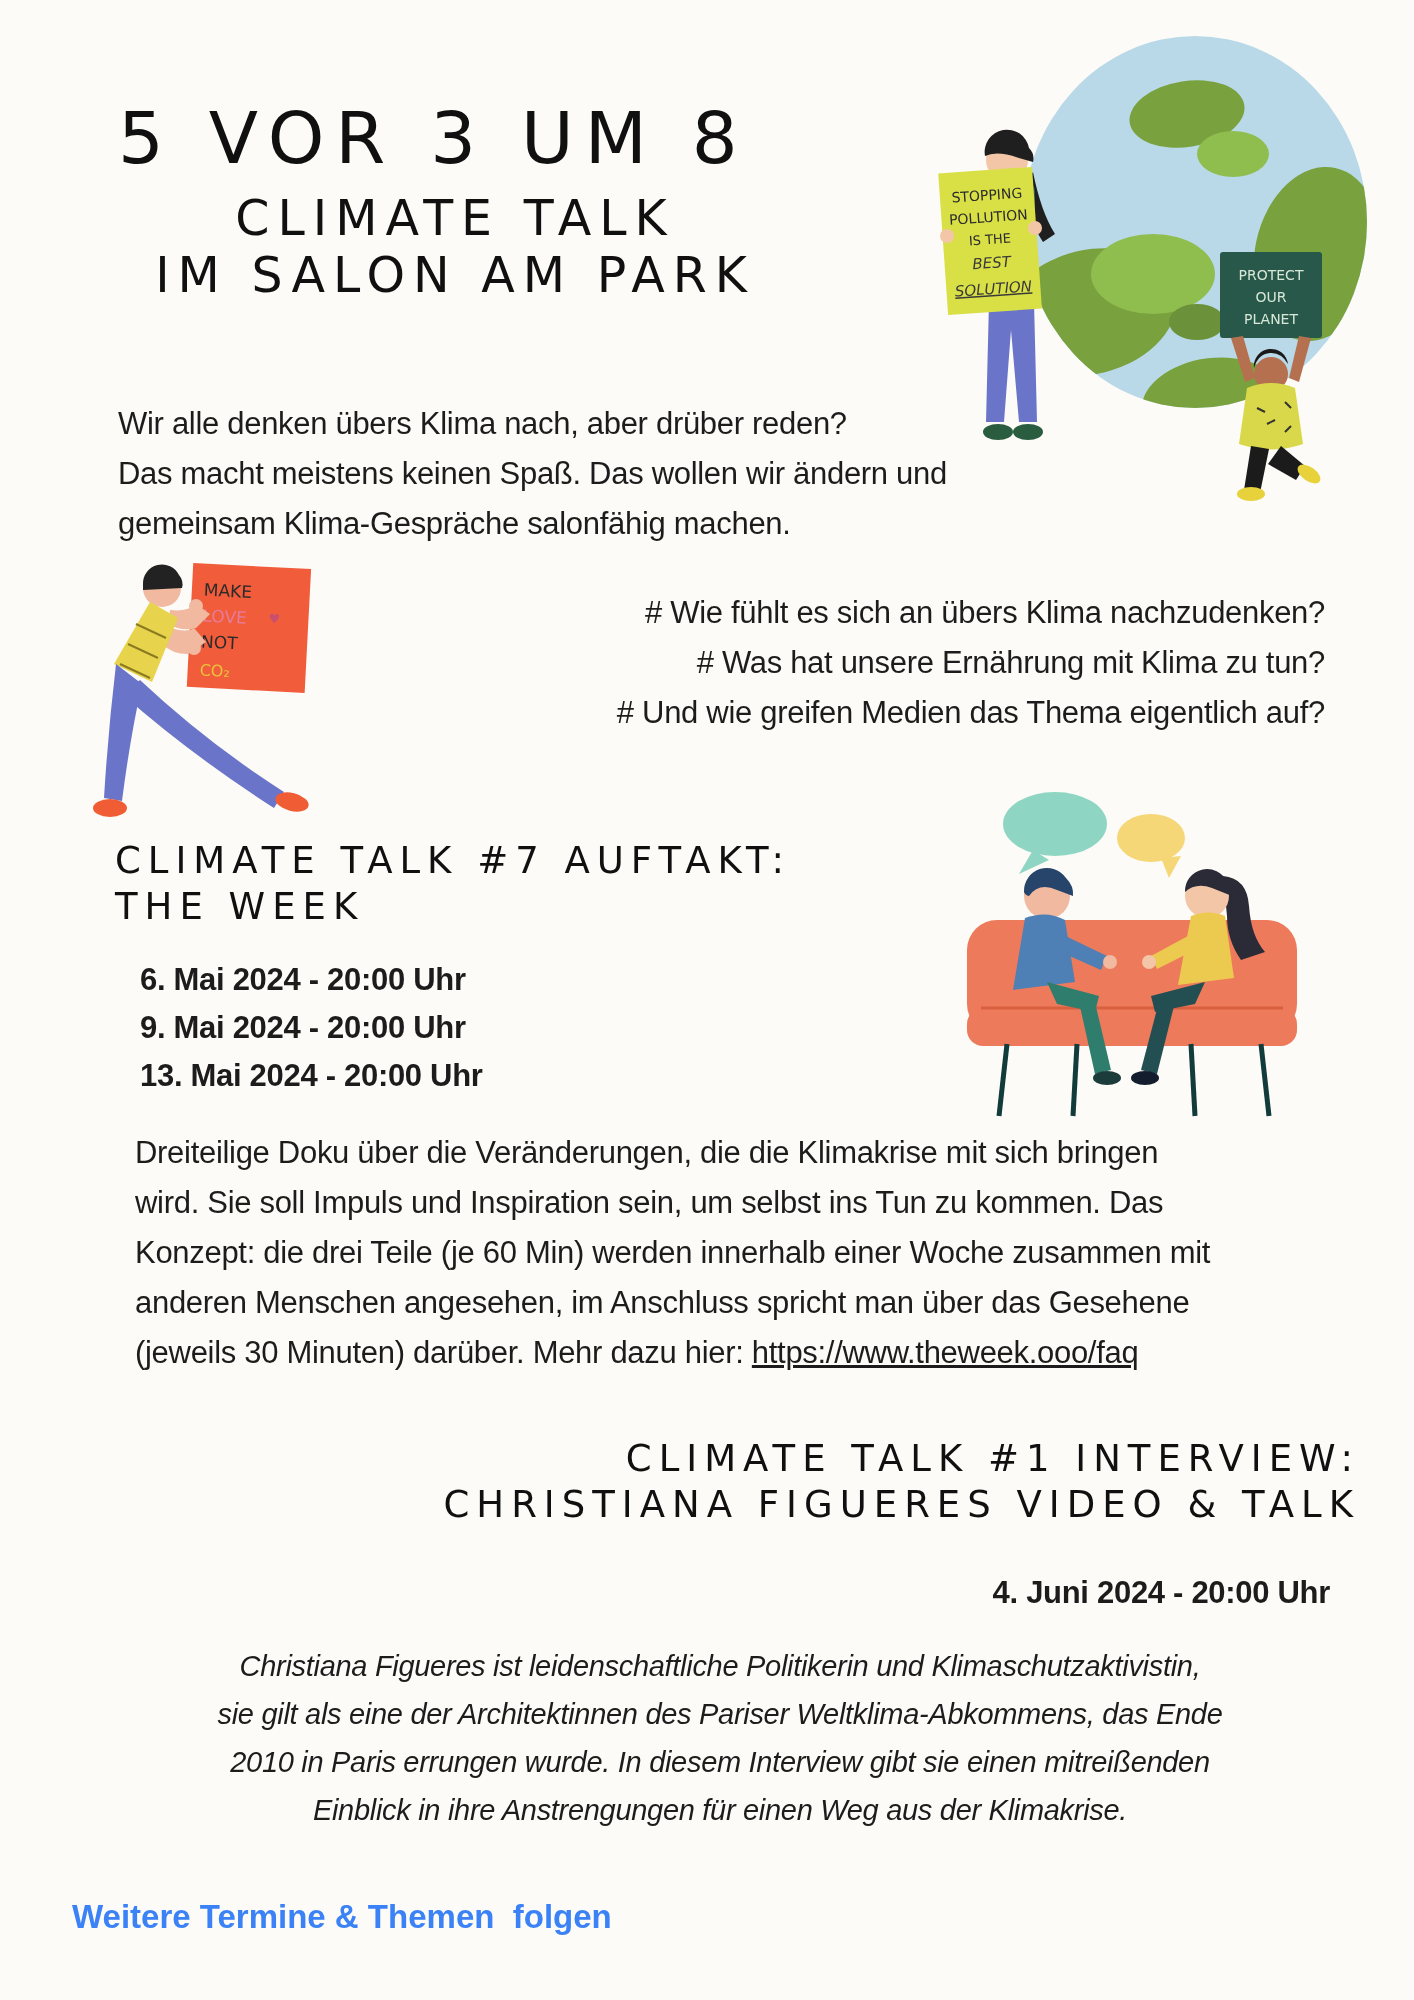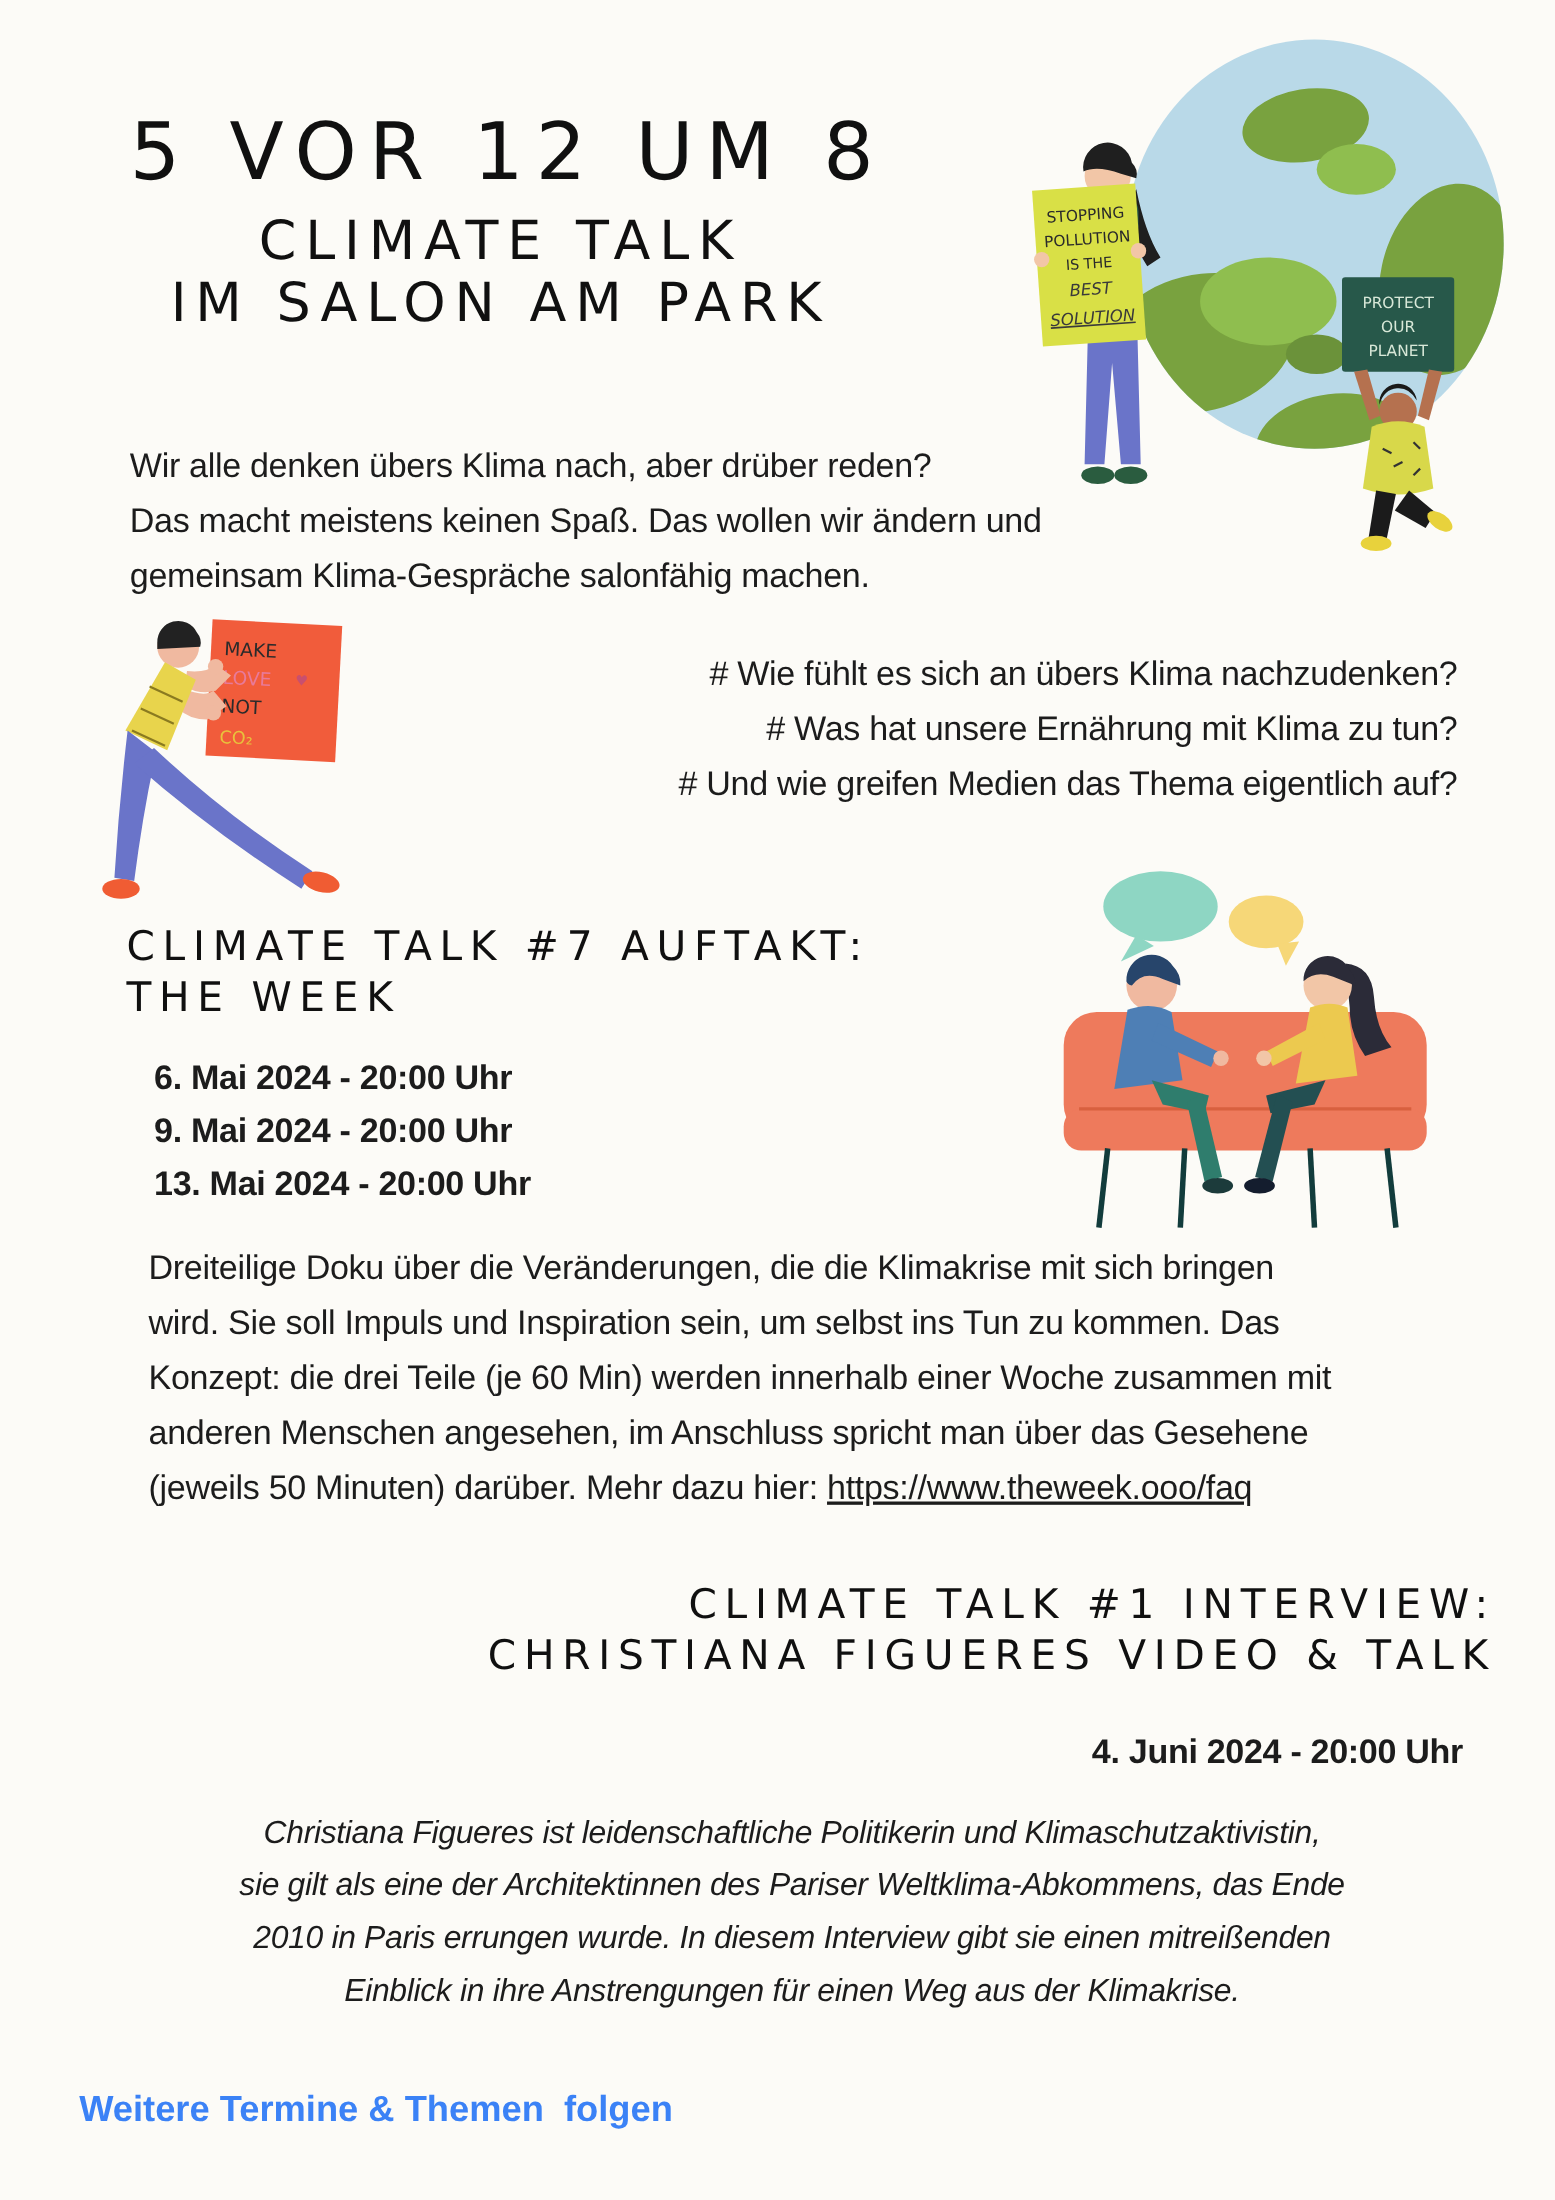--- a/index.html
+++ b/index.html
@@ -31,21 +31,21 @@
   .link{color:#1c1c1c;text-decoration:underline;cursor:pointer;}
   .footer-line{font-family:"Liberation Sans",sans-serif;font-weight:bold;font-size:33px;white-space:pre-wrap;color:#3b82f6;}
   svg{display:block;}
   svg text{font-family:"DejaVu Sans",sans-serif;}
 </style>
 </head>
 <body>
 
 <div class="page">
 
-  <div class="abs hand h-title" style="left:118px;top:96px;">5 VOR 12 UM 8</div>
+  <div class="abs hand h-title" style="left:118px;top:96px;">5 VOR 3 UM 8</div>
 
   <div class="abs" style="left:105px;top:190px;width:700px;">
     <div class="hand h-sub center">CLIMATE TALK</div>
     <div class="hand h-sub center">IM SALON AM PARK</div>
   </div>
 
   <svg class="abs" style="left:895px;top:22px;" width="505" height="480" viewBox="0 0 505 480">
     <defs>
       <clipPath id="globeClip">
           <ellipse cx="300" cy="200" rx="172" ry="186"></ellipse>
@@ -209,21 +209,21 @@
     <div class="body-line">6. Mai 2024 - 20:00 Uhr</div>
     <div class="body-line">9. Mai 2024 - 20:00 Uhr</div>
     <div class="body-line">13. Mai 2024 - 20:00 Uhr</div>
   </div>
 
   <div class="abs" style="left:115px;top:1128px;margin-left:20px;">
     <div class="body-line">Dreiteilige Doku über die Veränderungen, die die Klimakrise mit sich bringen</div>
     <div class="body-line">wird. Sie soll Impuls und Inspiration sein, um selbst ins Tun zu kommen. Das</div>
     <div class="body-line">Konzept: die drei Teile (je 60 Min) werden innerhalb einer Woche zusammen mit</div>
     <div class="body-line">anderen Menschen angesehen, im Anschluss spricht man über das Gesehene</div>
-    <div class="body-line"><span>(jeweils 50 Minuten) darüber. Mehr dazu hier: </span><a class="link">https://www.theweek.ooo/faq</a></div>
+    <div class="body-line"><span>(jeweils 30 Minuten) darüber. Mehr dazu hier: </span><a class="link">https://www.theweek.ooo/faq</a></div>
   </div>
 
   <div class="abs right" style="left:240px;top:1436px;width:1120px;">
     <div class="hand h-sec">CLIMATE TALK #1 INTERVIEW:</div>
     <div class="hand h-sec">CHRISTIANA FIGUERES VIDEO &amp; TALK</div>
   </div>
 
   <div class="abs right" style="left:240px;top:1568px;width:1090px;">
     <div class="body-line bold">4. Juni 2024 - 20:00 Uhr</div>
   </div>

